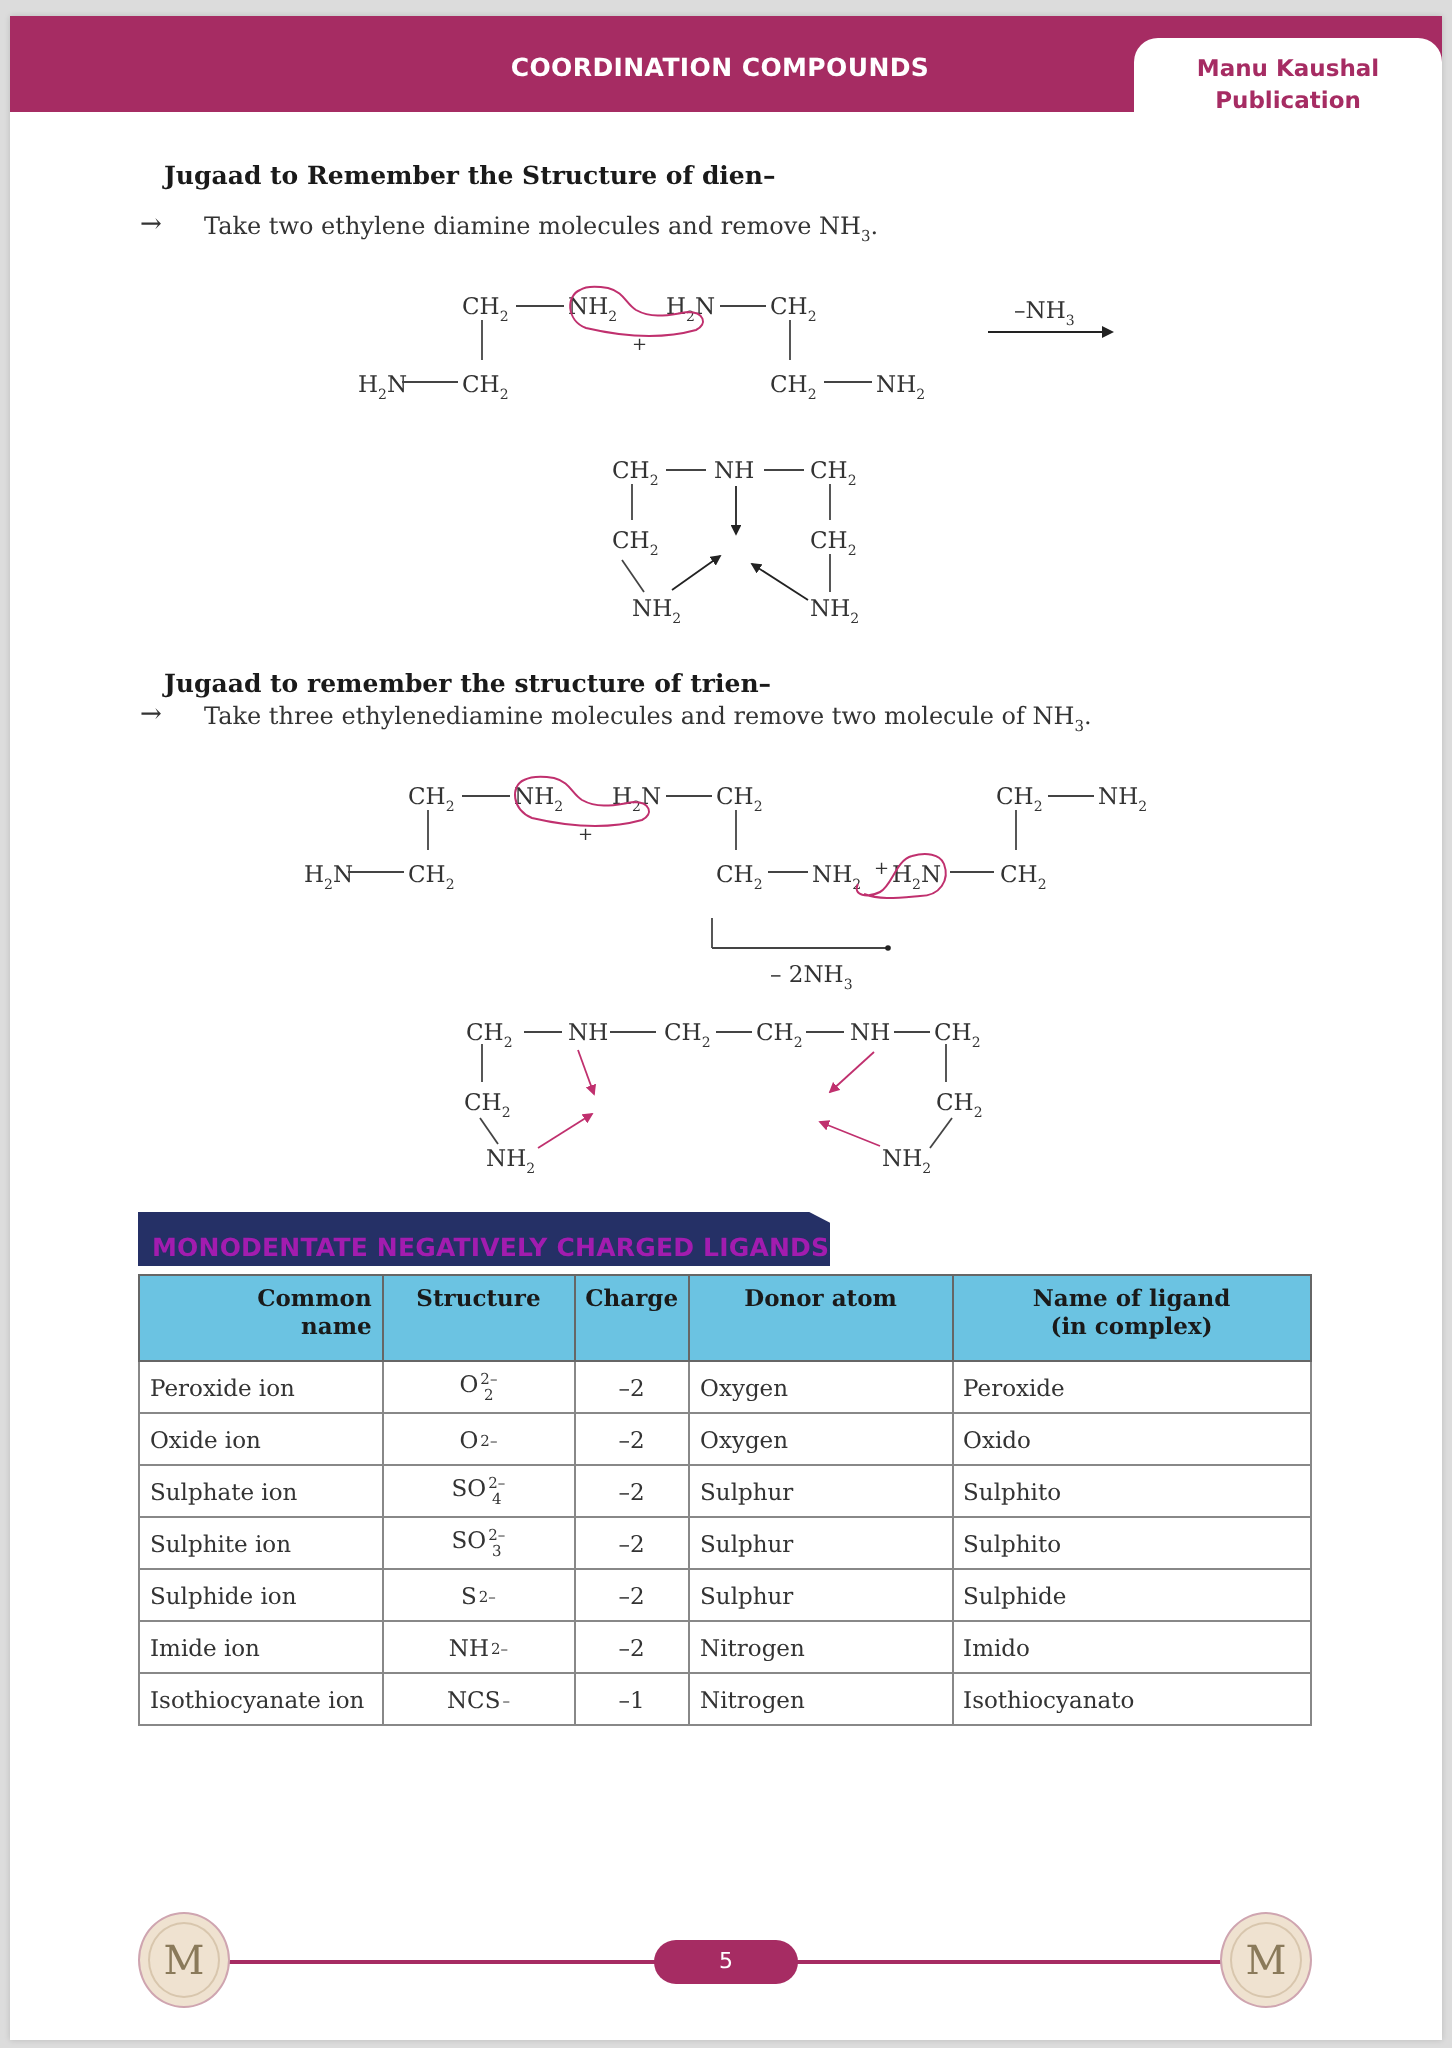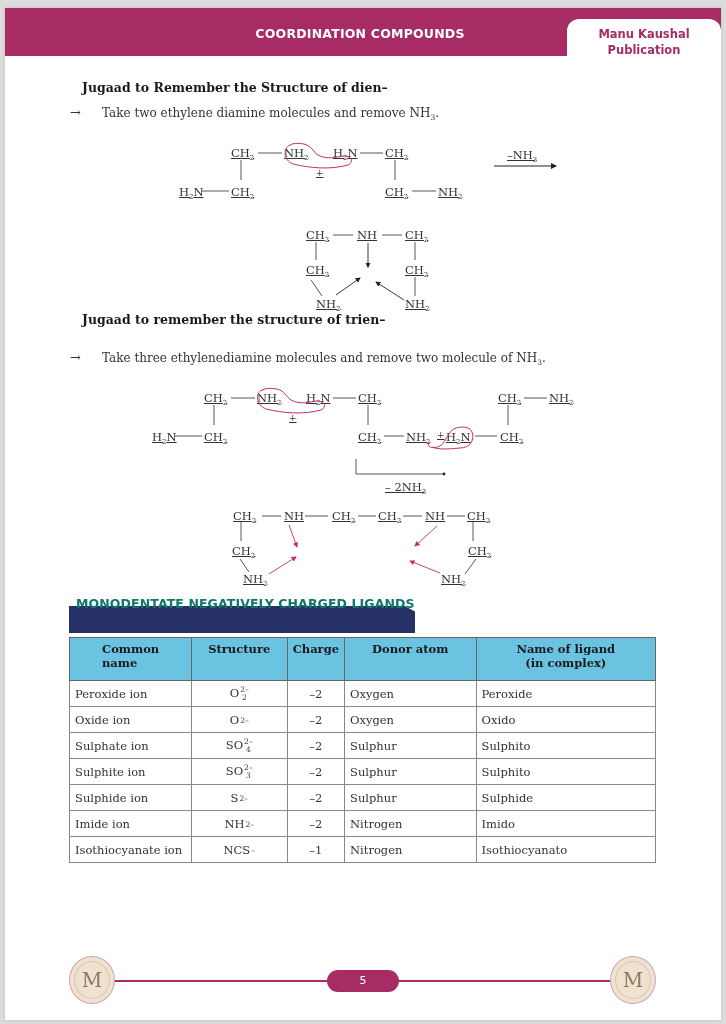--- a/index.html
+++ b/index.html
@@ -38,46 +38,46 @@
   .heading {
     position: absolute; left: 82px; font-weight: bold; font-size: 12.5px; color: #1a1a1a;
   }
   .bullet-arrow {
     position: absolute; left: 70px; font-size: 13px; color: #333;
   }
   .bullet-text {
     position: absolute; left: 102px; font-size: 12px; color: #333;
   }
   sub, sup { font-size: 7.5px; line-height: 0; }
-  .chem { position: absolute; font-size: 11.5px; color: #333; white-space: nowrap; text-decoration: underline; }
+  .chem { position: absolute; font-size: 11.5px; color: #333; white-space: nowrap; }
   .chem sub { font-size: 7px; }
   svg.overlay { position: absolute; left: 0; top: 0; width: 726px; height: 1024px; pointer-events: none; }
 
   .section-tag {
     position: absolute; left: 69px; top: 606px; height: 27px; width: 346px;
     background: #253066;
     clip-path: polygon(0 0, 97% 0, 100% 20%, 100% 100%, 0 100%);
   }
   .section-tag-text {
-    position: absolute; left: 76px; top: 596px; color: #0f766e;
+    position: absolute; left: 76px; top: 616px; color: #a21caf;
     font-family: "DejaVu Sans", sans-serif; font-weight: bold; font-size: 12.5px; letter-spacing: 0.1px;
   }
   table.ligands {
     position: absolute; left: 69px; top: 637px; width: 587px;
     border-collapse: collapse; font-size: 11.5px;
   }
   table.ligands th {
     background: #6bc3e2; color: #1a1a1a; font-weight: bold; font-size: 11.5px;
     border: 1px solid #666; padding: 4px 5px; vertical-align: top; height: 34px;
   }
   table.ligands td {
     border: 1px solid #888; padding: 0 5px; height: 25px; color: #333;
   }
   table.ligands td.c { text-align: center; }
-  table.ligands th.l { text-align: left; padding-left: 32px; }
+  table.ligands th.l { text-align: right; padding-left: 32px; }
   table.ligands th.c { text-align: center; }
   .stack { display: inline-flex; flex-direction: column; vertical-align: middle; line-height: 8px; font-size: 7.5px; margin-left: 1px; }
 
   .footer-line {
     position: absolute; left: 110px; top: 980px; width: 506px; height: 2px; background: #a62c63;
   }
   .page-pill {
     position: absolute; left: 327px; top: 970px; width: 72px; height: 22px; border-radius: 11px;
     background: #a62c63; color: #fff; font-family: "DejaVu Sans", sans-serif; font-size: 11px;
     text-align: center; line-height: 22px;
@@ -120,21 +120,21 @@
 <div class="chem" style="left:507px;top:148px;"><span>–NH</span><sub>3</sub></div>
 
 <div class="chem" style="left:306px;top:228px;"><span>CH</span><sub>2</sub></div>
 <div class="chem" style="left:357px;top:228px;">NH</div>
 <div class="chem" style="left:405px;top:228px;"><span>CH</span><sub>2</sub></div>
 <div class="chem" style="left:306px;top:263px;"><span>CH</span><sub>2</sub></div>
 <div class="chem" style="left:405px;top:263px;"><span>CH</span><sub>2</sub></div>
 <div class="chem" style="left:316px;top:297px;"><span>NH</span><sub>2</sub></div>
 <div class="chem" style="left:405px;top:297px;"><span>NH</span><sub>2</sub></div>
 
-<div class="heading" style="top:312px;">Jugaad to remember the structure of trien–</div>
+<div class="heading" style="top:334px;">Jugaad to remember the structure of trien–</div>
 <div class="bullet-arrow" style="top:350px;">→</div>
 <div class="bullet-text" style="top:351px;"><span>Take three ethylenediamine molecules and remove two molecule of NH</span><sub>3</sub><span>.</span></div>
 
 <div class="chem" style="left:204px;top:391px;"><span>CH</span><sub>2</sub></div>
 <div class="chem" style="left:257px;top:391px;"><span>NH</span><sub>2</sub></div>
 <div class="chem" style="left:306px;top:391px;"><span>H</span><sub>2</sub><span>N</span></div>
 <div class="chem" style="left:358px;top:391px;"><span>CH</span><sub>2</sub></div>
 <div class="chem" style="left:289px;top:413px;font-size:9px;">+</div>
 <div class="chem" style="left:152px;top:430px;"><span>H</span><sub>2</sub><span>N</span></div>
 <div class="chem" style="left:204px;top:430px;"><span>CH</span><sub>2</sub></div>

